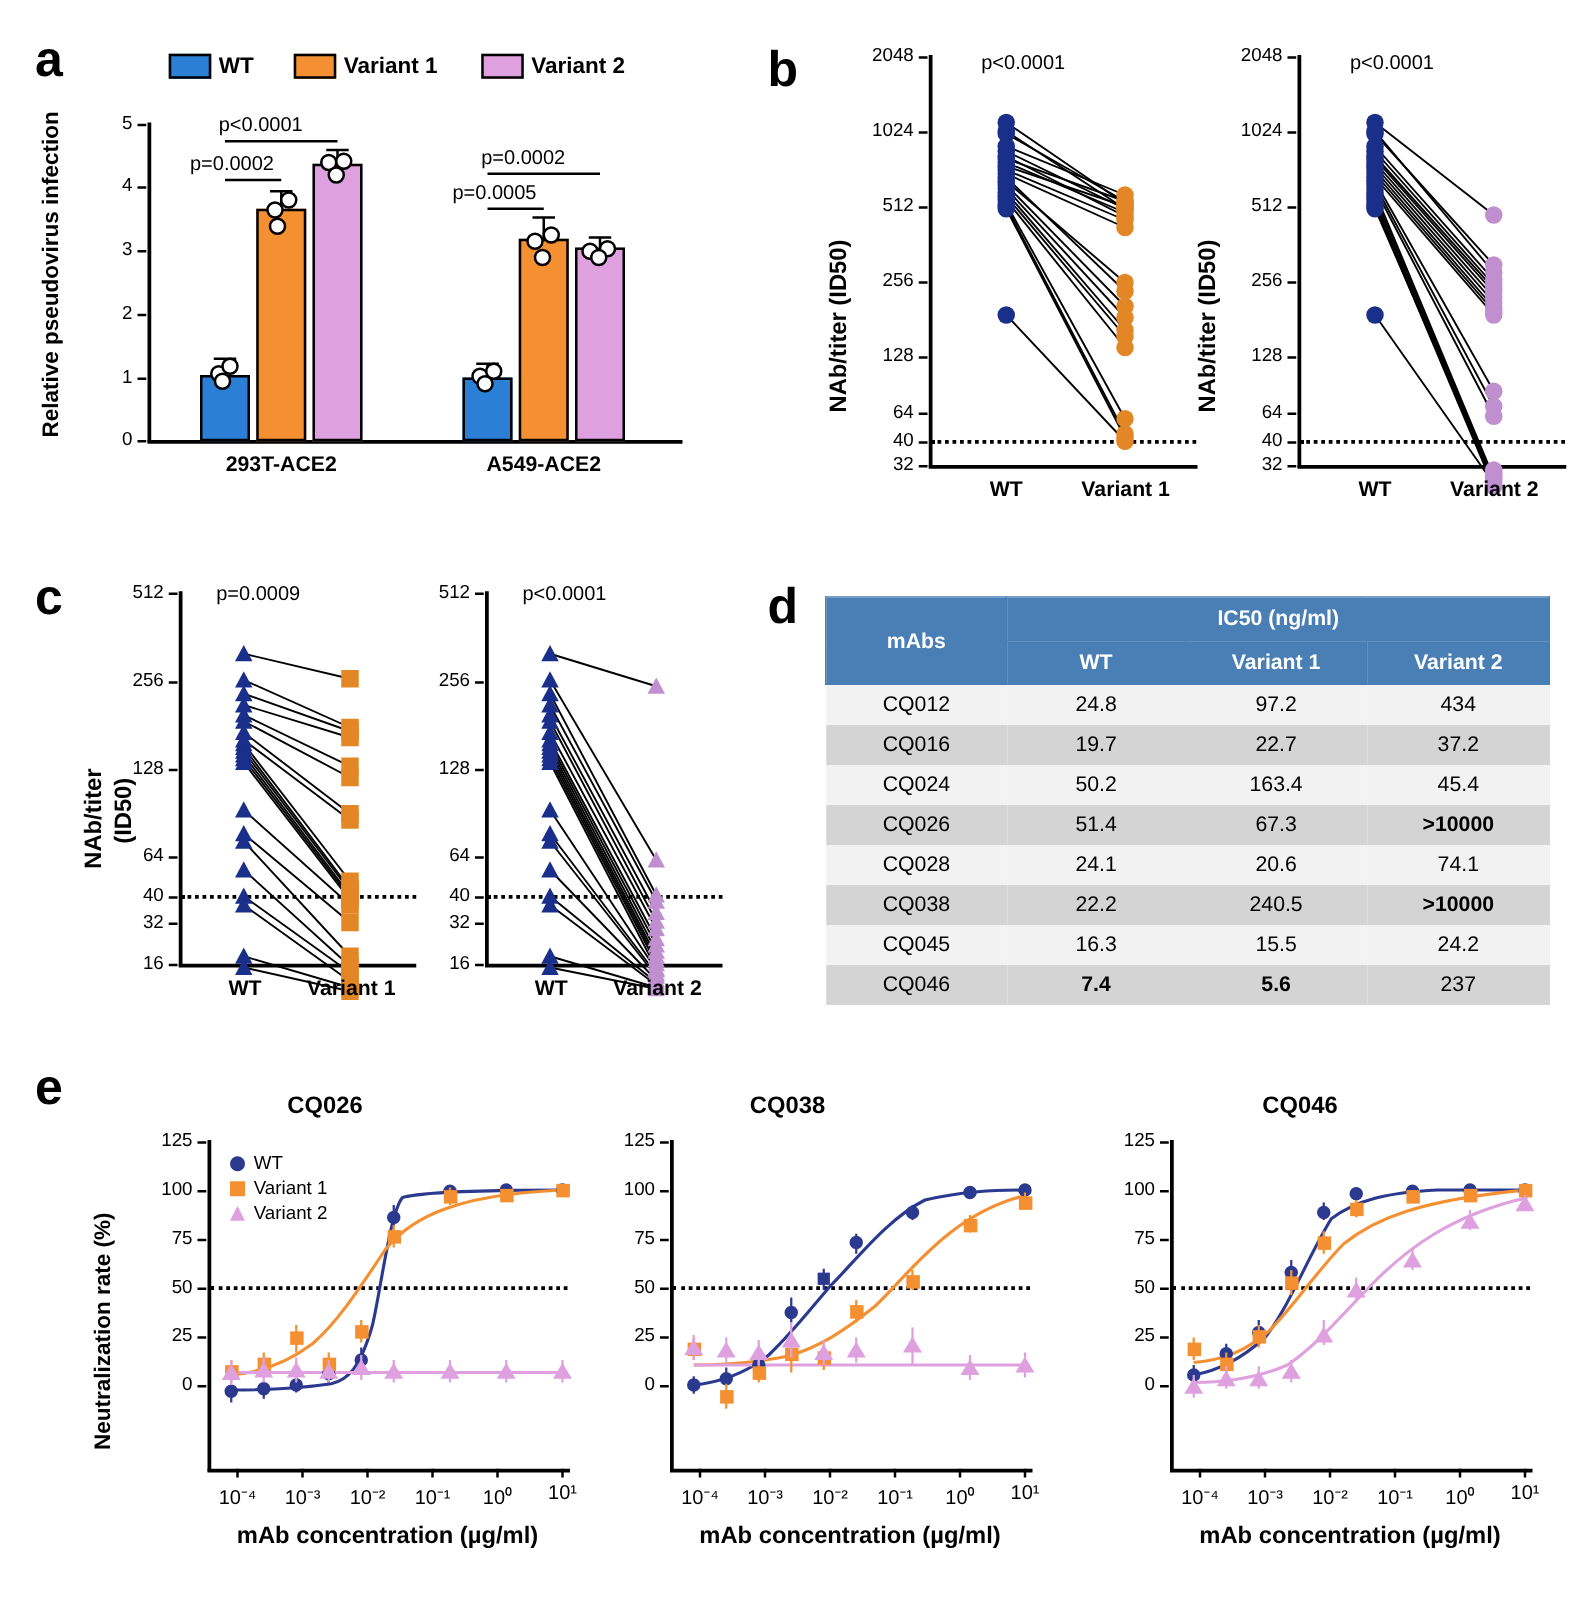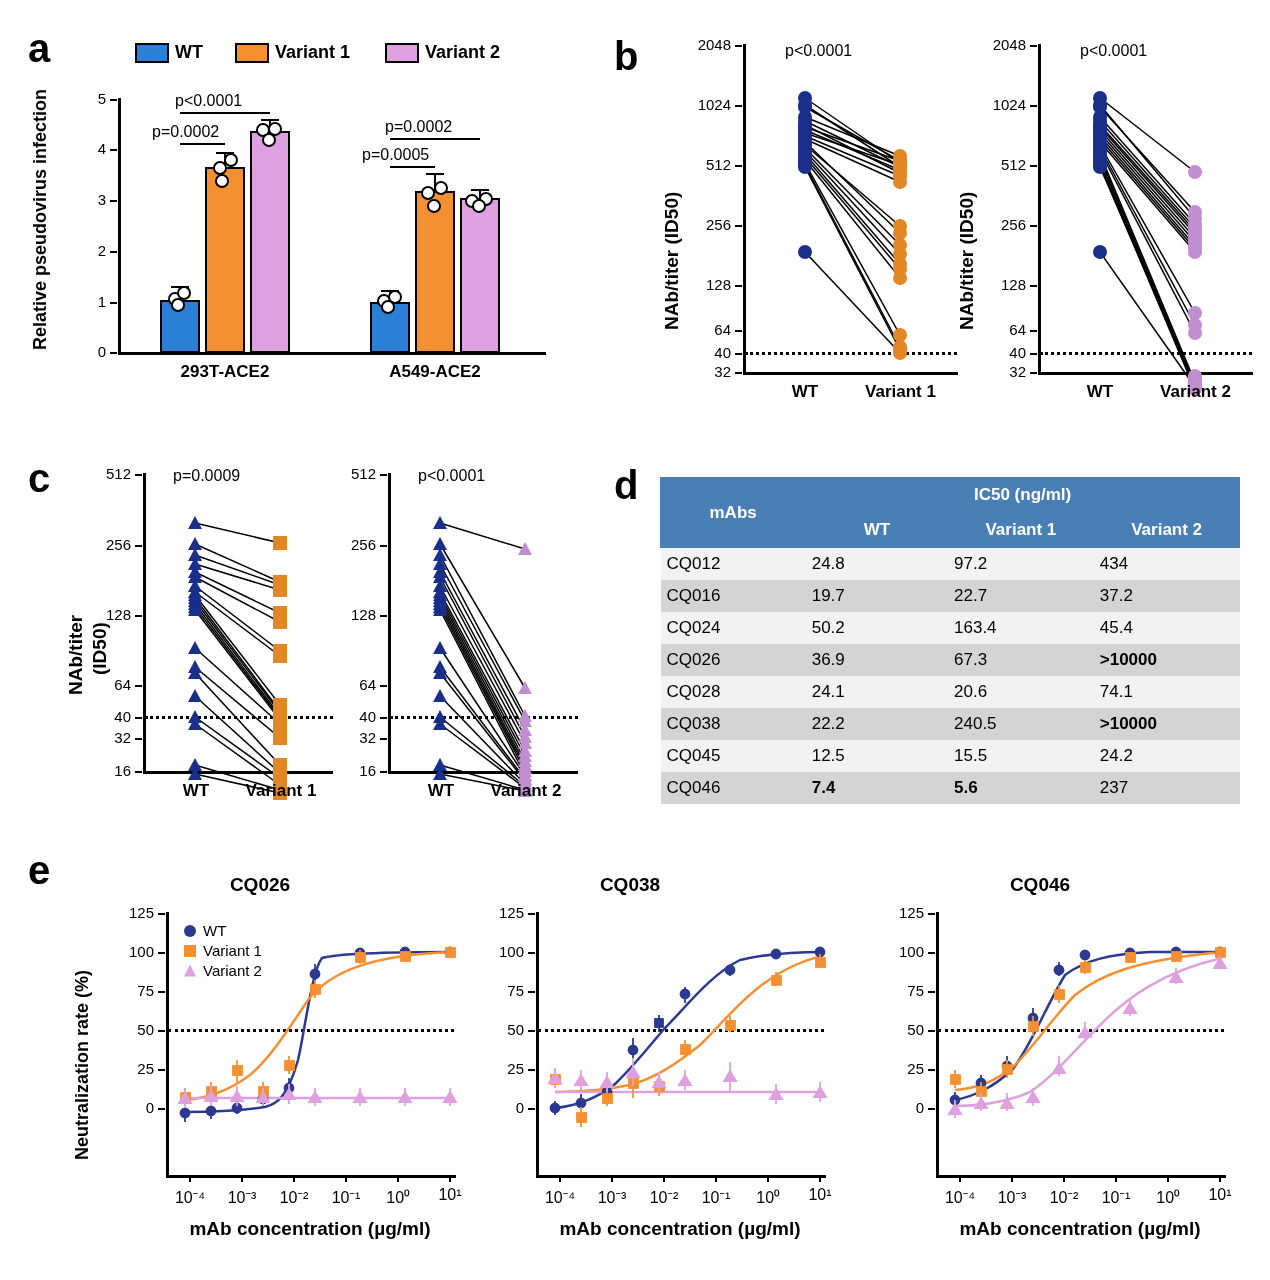--- a/index.html
+++ b/index.html
@@ -14,21 +14,21 @@
   .pval{position:absolute;font-size:16px;white-space:nowrap;}
   .dotted{position:absolute;border-top:3px dotted #000;}
   .bar{position:absolute;border:2px solid #000;box-sizing:border-box;}
   .legend-box{position:absolute;display:flex;align-items:center;gap:6px;}
   .lg-sw{width:34px;height:20px;border:2px solid #000;box-sizing:border-box;}
   .lg-tx{font-size:18px;font-weight:bold;}
   .chart-title{position:absolute;font-size:19px;font-weight:bold;text-align:center;width:100%;}
   svg{position:absolute;top:0;left:0;overflow:visible;}
   table.ic50{position:absolute;border-collapse:collapse;font-size:17px;}
   table.ic50 th{background:#4a7fb5;color:#fff;font-weight:bold;text-align:center;padding:7px 6px;border:1px solid #4a7fb5;}
-  table.ic50 td{text-align:left;padding:6px 6px;border:none;}
+  table.ic50 td{text-align:center;padding:6px 6px;border:none;}
   table.ic50 tr.alt td{background:#d4d4d4;}
   table.ic50 tr.norm td{background:#f2f2f2;}
   td.b{font-weight:bold;}
   .dotlegend{position:absolute;font-size:15px;}
   .dl-row{display:flex;align-items:center;gap:7px;margin-bottom:3px;}
   .dl-m{width:12px;height:12px;}
 </style>
 </head>
 <body>
 
@@ -577,39 +577,39 @@
         <td>37.2</td>
       </tr>
       <tr class="norm">
         <td>CQ024</td>
         <td>50.2</td>
         <td>163.4</td>
         <td>45.4</td>
       </tr>
       <tr class="alt">
         <td>CQ026</td>
-        <td>36.9</td>
+        <td>51.4</td>
         <td>67.3</td>
         <td class="b">&gt;10000</td>
       </tr>
       <tr class="norm">
         <td>CQ028</td>
         <td>24.1</td>
         <td>20.6</td>
         <td>74.1</td>
       </tr>
       <tr class="alt">
         <td>CQ038</td>
         <td>22.2</td>
         <td>240.5</td>
         <td class="b">&gt;10000</td>
       </tr>
       <tr class="norm">
         <td>CQ045</td>
-        <td>12.5</td>
+        <td>16.3</td>
         <td>15.5</td>
         <td>24.2</td>
       </tr>
       <tr class="alt">
         <td>CQ046</td>
         <td class="b">7.4</td>
         <td class="b">5.6</td>
         <td>237</td>
       </tr>
     </tbody>

